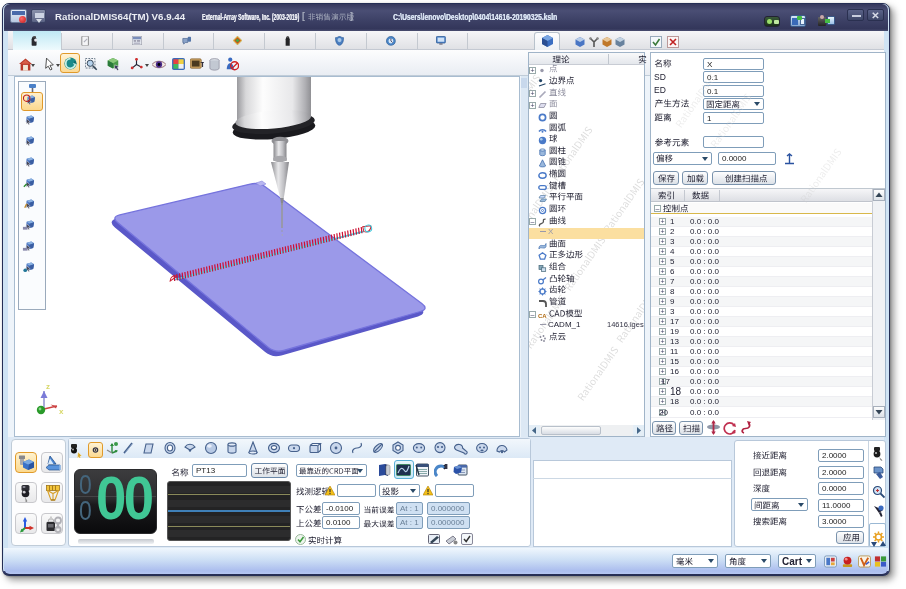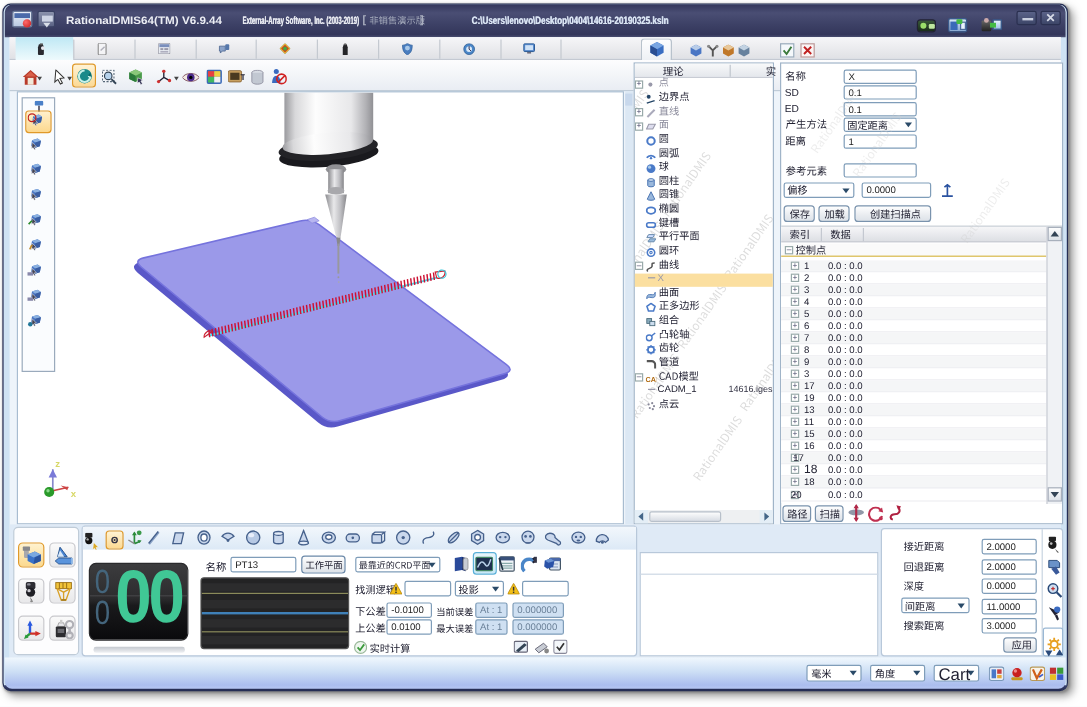--- a/index.html
+++ b/index.html
@@ -2361,21 +2361,21 @@
         <path d="M2.3 -4.6H4.1V-3.5H2.3ZM2.3 -5.2H2.2C2.5 -5.4 2.7 -5.7 2.9 -6H5.3C5.1 -5.7 4.9 -5.4 4.6 -5.2ZM6.8 -4.6V-3.5H4.8V-4.6ZM2.9 -7.2C2.4 -6.3 1.6 -5.3 0.5 -4.5C0.6 -4.4 0.8 -4.2 1 -4C1.2 -4.2 1.4 -4.4 1.6 -4.6V-3C1.6 -2 1.5 -0.7 0.6 0.3C0.7 0.4 0.9 0.6 1 0.7C1.6 0.2 1.9 -0.5 2.1 -1.3H4.1V0.5H4.8V-1.3H6.8V-0.2C6.8 -0 6.7 0 6.6 0C6.5 0 5.9 0 5.4 0C5.5 0.2 5.6 0.5 5.6 0.7C6.3 0.7 6.8 0.6 7.1 0.5C7.4 0.4 7.4 0.2 7.4 -0.1V-5.2H5.4C5.7 -5.5 6 -5.9 6.3 -6.3L5.8 -6.6L5.7 -6.6H3.3L3.6 -7ZM2.3 -3H4.1V-1.9H2.2C2.2 -2.2 2.3 -2.6 2.3 -3ZM6.8 -3V-1.9H4.8V-3Z"></path>
       </g>
       <g transform="translate(8.5,0)">
         <path d="M3.3 -5.5V-4.7H1.9V-4.2H3.3V-2.8H6.6V-4.2H8V-4.7H6.6V-5.5H6V-4.7H3.9V-5.5ZM6 -4.2V-3.3H3.9V-4.2ZM6.4 -1.7C6.1 -1.3 5.5 -0.9 4.9 -0.7C4.3 -0.9 3.8 -1.3 3.5 -1.7ZM2 -2.3V-1.7H3.1L2.8 -1.6C3.2 -1.1 3.7 -0.7 4.2 -0.4C3.4 -0.1 2.5 0 1.6 0.1C1.7 0.2 1.8 0.5 1.9 0.6C2.9 0.5 4 0.3 4.9 -0.1C5.7 0.3 6.7 0.6 7.8 0.7C7.9 0.5 8 0.3 8.2 0.1C7.2 0 6.4 -0.1 5.6 -0.4C6.4 -0.8 7 -1.3 7.4 -2.1L7 -2.3L6.9 -2.3ZM4 -7C4.1 -6.8 4.3 -6.5 4.4 -6.3H1.1V-4C1.1 -2.7 1 -0.9 0.3 0.4C0.5 0.4 0.8 0.6 0.9 0.7C1.6 -0.7 1.7 -2.6 1.7 -4V-5.7H8.1V-6.3H5.1C5 -6.6 4.8 -6.9 4.7 -7.2Z"></path>
       </g>
     </svg>
   </div>
 <div class="dd" style="left:778px;top:554px;width:38px;height:14px">
     <div class="ddarr"></div>
   </div>
-<div style="position:absolute;left:782px;top:557px;font-size:14px;color:#223;font-weight:normal;white-space:pre;line-height:10.5px;">Cart</div>
+<div style="position:absolute;left:782px;top:557px;font-size:10px;color:#223;font-weight:bold;white-space:pre;line-height:10.5px;">Cart</div>
 <div class="abs" style="left:824px;top:555px">
     <svg width="13" height="13" viewBox="0 0 14 13">
       <rect x="0.5" y="0.5" width="13" height="12" rx="2" fill="#e8eef6" stroke="#7a98b8"></rect>
       <rect x="2.5" y="2.5" width="4" height="8" fill="#4a78c8"></rect>
       <rect x="7.5" y="2.5" width="4" height="4" fill="#c84040"></rect>
       <rect x="7.5" y="7.5" width="4" height="3" fill="#e8a838"></rect>
     </svg>
   </div>
 <div class="abs" style="left:841px;top:555px">
     <svg width="13" height="13" viewBox="0 0 14 13">

